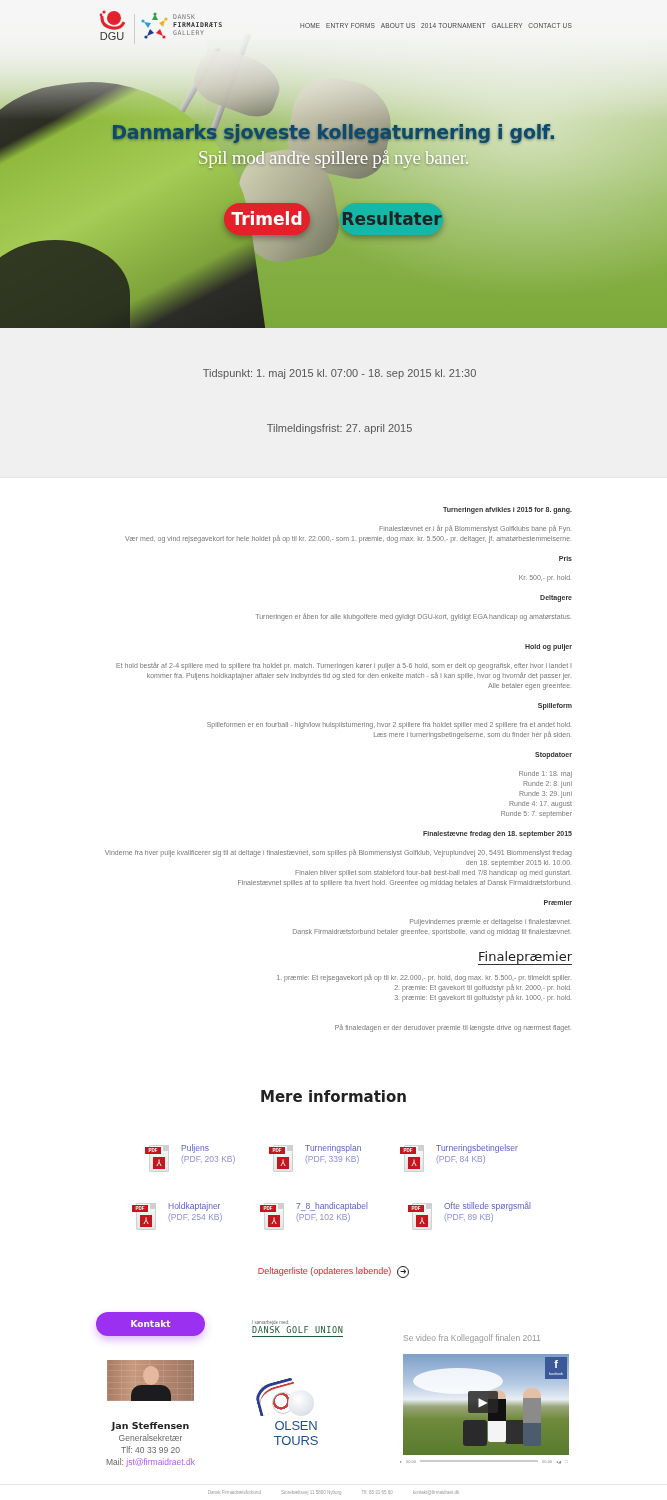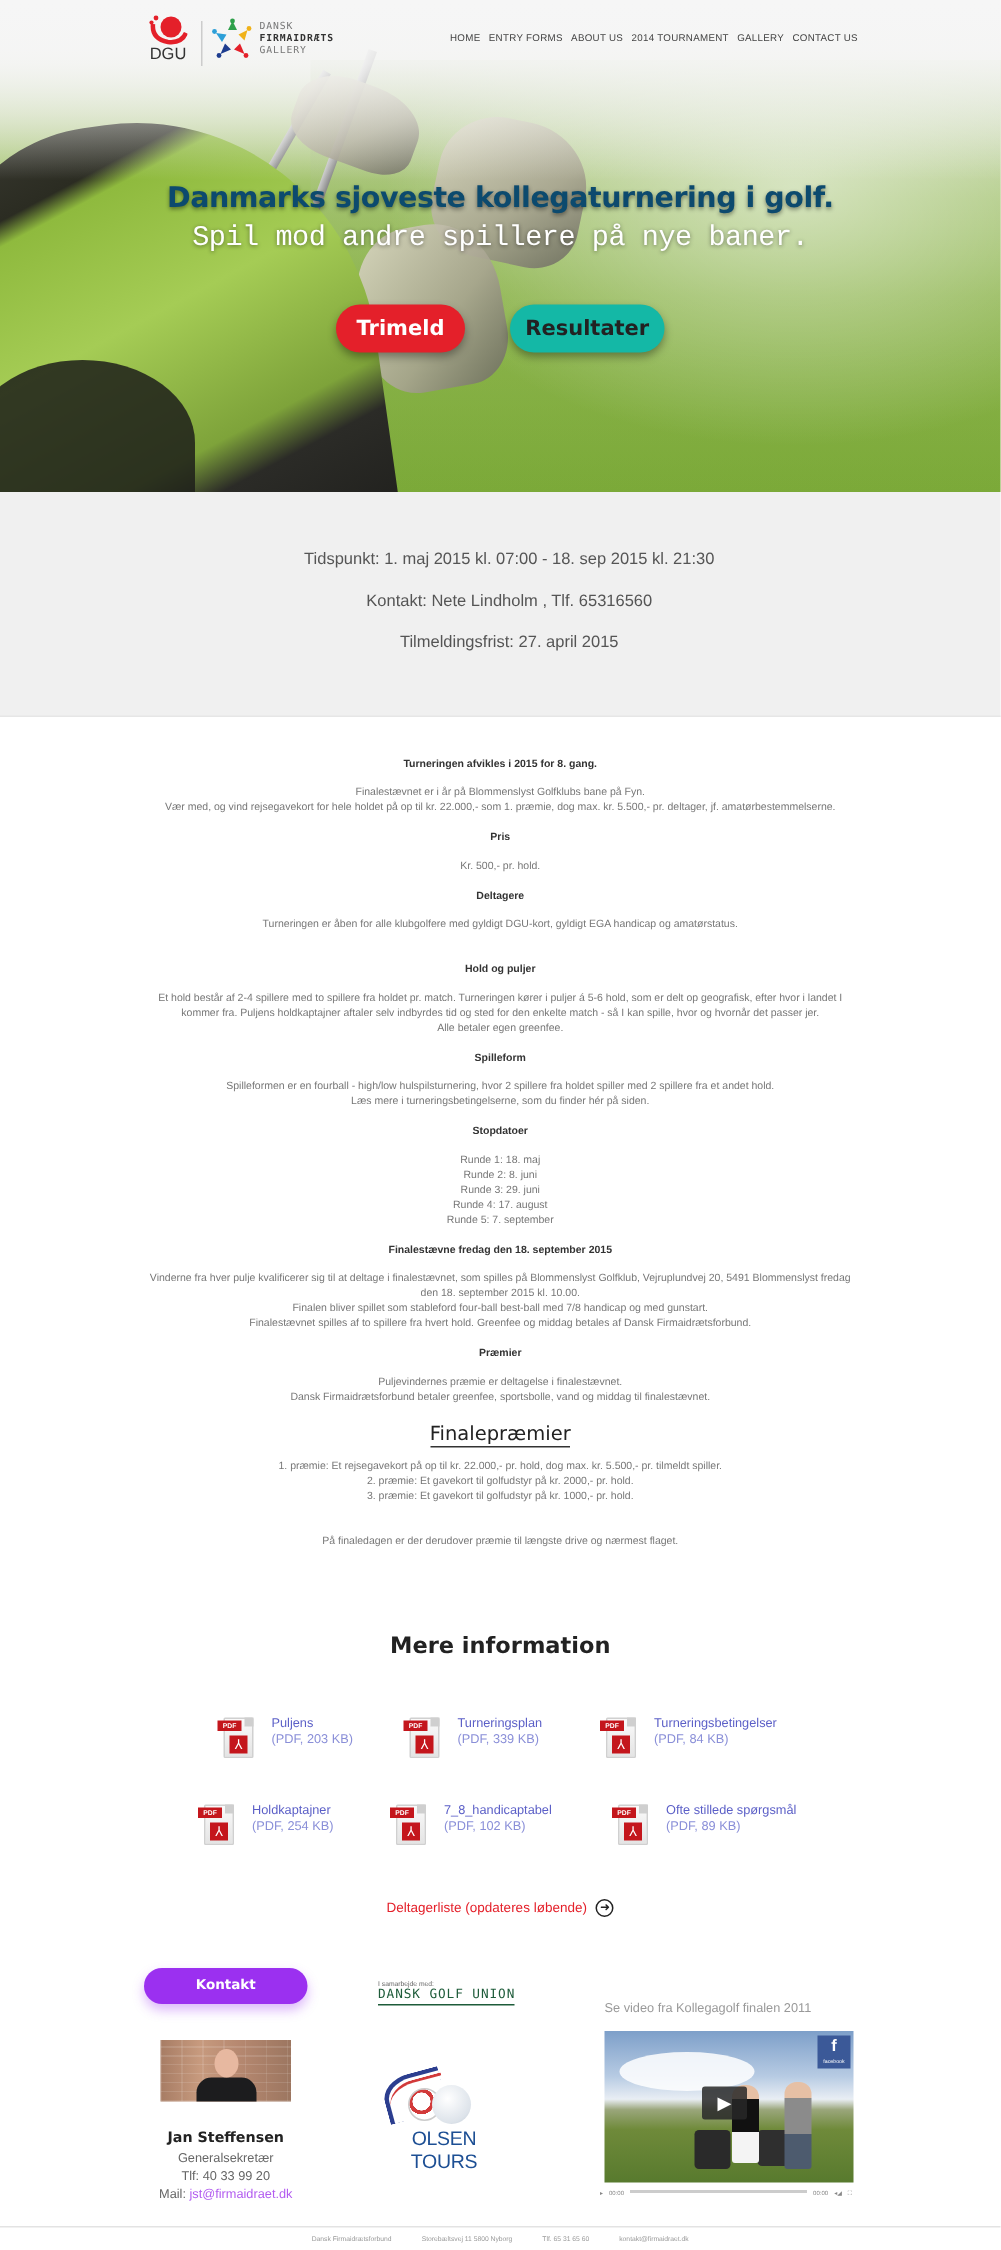--- a/index.html
+++ b/index.html
@@ -34,31 +34,31 @@
   .logo-dgu .label { position: absolute; left: 0; top: 20px; width: 34px; text-align: center; font-size: 11px; color: #333; font-family: "Liberation Sans", sans-serif; }
   .logo-divider { position: absolute; left: 134px; top: 14px; width: 1px; height: 30px; background: #ccc; }
   .logo-dff { position: absolute; left: 141px; top: 12px; width: 95px; height: 30px; }
   .logo-dff .mark { position: absolute; left: 0; top: 0; width: 28px; height: 28px; }
   .logo-dff .txt { position: absolute; left: 32px; top: 1px; font-size: 6.5px; line-height: 8px; letter-spacing: 0.6px; color: #777; font-family: "DejaVu Sans Mono", monospace; }
   .logo-dff .txt b { color: #333; font-weight: bold; display: block; }
   .nav { position: absolute; top: 22px; left: 300px; right: 95px; display: flex; justify-content: space-between; }
   .nav a { font-size: 6.5px; color: #444; text-decoration: none; letter-spacing: 0.2px; font-family: "Liberation Sans", sans-serif; white-space: nowrap; }
 
   .hero-title { position: absolute; left: 0; top: 121px; width: 667px; text-align: center; font-size: 19px; font-weight: bold; color: #0c4a6e; font-family: "DejaVu Sans", sans-serif; letter-spacing: -0.3px; text-shadow: 0 1px 3px rgba(0,0,0,0.45); }
-  .hero-sub { position: absolute; left: 0; top: 147px; width: 667px; text-align: center; font-size: 19px; color: #fff; font-family: Liberation Mono, monospace; letter-spacing: -0.3px; text-shadow: 0 1px 3px rgba(0,0,0,0.45); font-weight: 300; }
-  .btn { position: absolute; top: 203px; height: 32px; border-radius: 16px; font-size: 14px; font-weight: bold; display: flex; align-items: center; justify-content: center; box-shadow: 0 3px 6px rgba(0,0,0,0.35); cursor: pointer; font-family: "DejaVu Sans", sans-serif; }
+  .hero-sub { position: absolute; left: 0; top: 147px; width: 667px; text-align: center; font-size: 19px; color: #fff; font-family: Liberation Serif, serif; letter-spacing: -0.3px; text-shadow: 0 1px 3px rgba(0,0,0,0.45); font-weight: 300; }
+  .btn { position: absolute; top: 203px; height: 32px; border-radius: 16px; font-size: 17px; font-weight: bold; display: flex; align-items: center; justify-content: center; box-shadow: 0 3px 6px rgba(0,0,0,0.35); cursor: pointer; font-family: "DejaVu Sans", sans-serif; }
   .btn-red { left: 224px; width: 86px; background: #e4202a; color: #fff; }
   .btn-white { left: 340px; width: 103px; background: #14b8a6; color: #222; font-weight: bold; }
 
   
   .info-band { position: absolute; left: 0; top: 328px; width: 667px; height: 150px; background: #f0f0f0; border-bottom: 1px solid #e6e6e6; }
   .info-line { position: absolute; left: 0; width: 667px; text-align: center; font-size: 11px; color: #555; font-family: "Liberation Sans", sans-serif; padding-left: 12px; }
 
   
-  .content { position: absolute; left: 95px; top: 505px; width: 477px; text-align: center; font-family: "Liberation Sans", sans-serif; }
+  .content { position: absolute; left: 95px; top: 505px; width: 477px; text-align: right; font-family: "Liberation Sans", sans-serif; }
   .content .h { font-size: 7px; font-weight: bold; color: #333; margin-bottom: 10px; line-height: 9px; }
   .content .p { font-size: 7px; color: #777; line-height: 10px; margin-bottom: 10px; }
   .content .gap { height: 10px; }
   .content .big { display: inline-block; font-size: 13px; color: #222; border-bottom: 1.5px solid #333; line-height: 15px; margin-bottom: 8px; margin-top: 2px; font-family: "DejaVu Sans", sans-serif; }
 
   .section-title { position: absolute; left: 0; top: 1088px; width: 667px; text-align: center; font-size: 15px; font-weight: bold; color: #222; font-family: "DejaVu Sans", sans-serif; }
 
   .file { position: absolute; display: flex; align-items: flex-start; }
   .pdf-icon { width: 26px; height: 30px; position: relative; margin-right: 10px; }
   .pdf-icon .page { position: absolute; left: 4px; top: 2px; width: 20px; height: 27px; background: linear-gradient(180deg,#fafafa,#e4e4e4); border: 1px solid #d0d0d0; border-radius: 1px; }
@@ -163,21 +163,20 @@
   </nav>
 </div>
 
 <div class="hero-title">Danmarks sjoveste kollegaturnering i golf.</div>
 <div class="hero-sub">Spil mod andre spillere på nye baner.</div>
 <div class="btn btn-red">Trimeld</div>
 <div class="btn btn-white">Resultater</div>
 
 <div class="info-band">
   <div class="info-line" style="top:39px">Tidspunkt: 1. maj 2015 kl. 07:00 - 18. sep 2015 kl. 21:30</div>
-  <div class="info-line" style="top:67px">Kontakt: Nete Lindholm , Tlf. 65316560</div>
   <div class="info-line" style="top:94px">Tilmeldingsfrist: 27. april 2015</div>
 </div>
 
 <div class="content">
   <div class="h">Turneringen afvikles i 2015 for 8. gang.</div>
   <div class="p">
     <div>Finalestævnet er i år på Blommenslyst Golfklubs bane på Fyn.</div>
     <div>Vær med, og vind rejsegavekort for hele holdet på op til kr. 22.000,- som 1. præmie, dog max. kr. 5.500,- pr. deltager, jf. amatørbestemmelserne.</div>
   </div>
   <div class="h">Pris</div>

